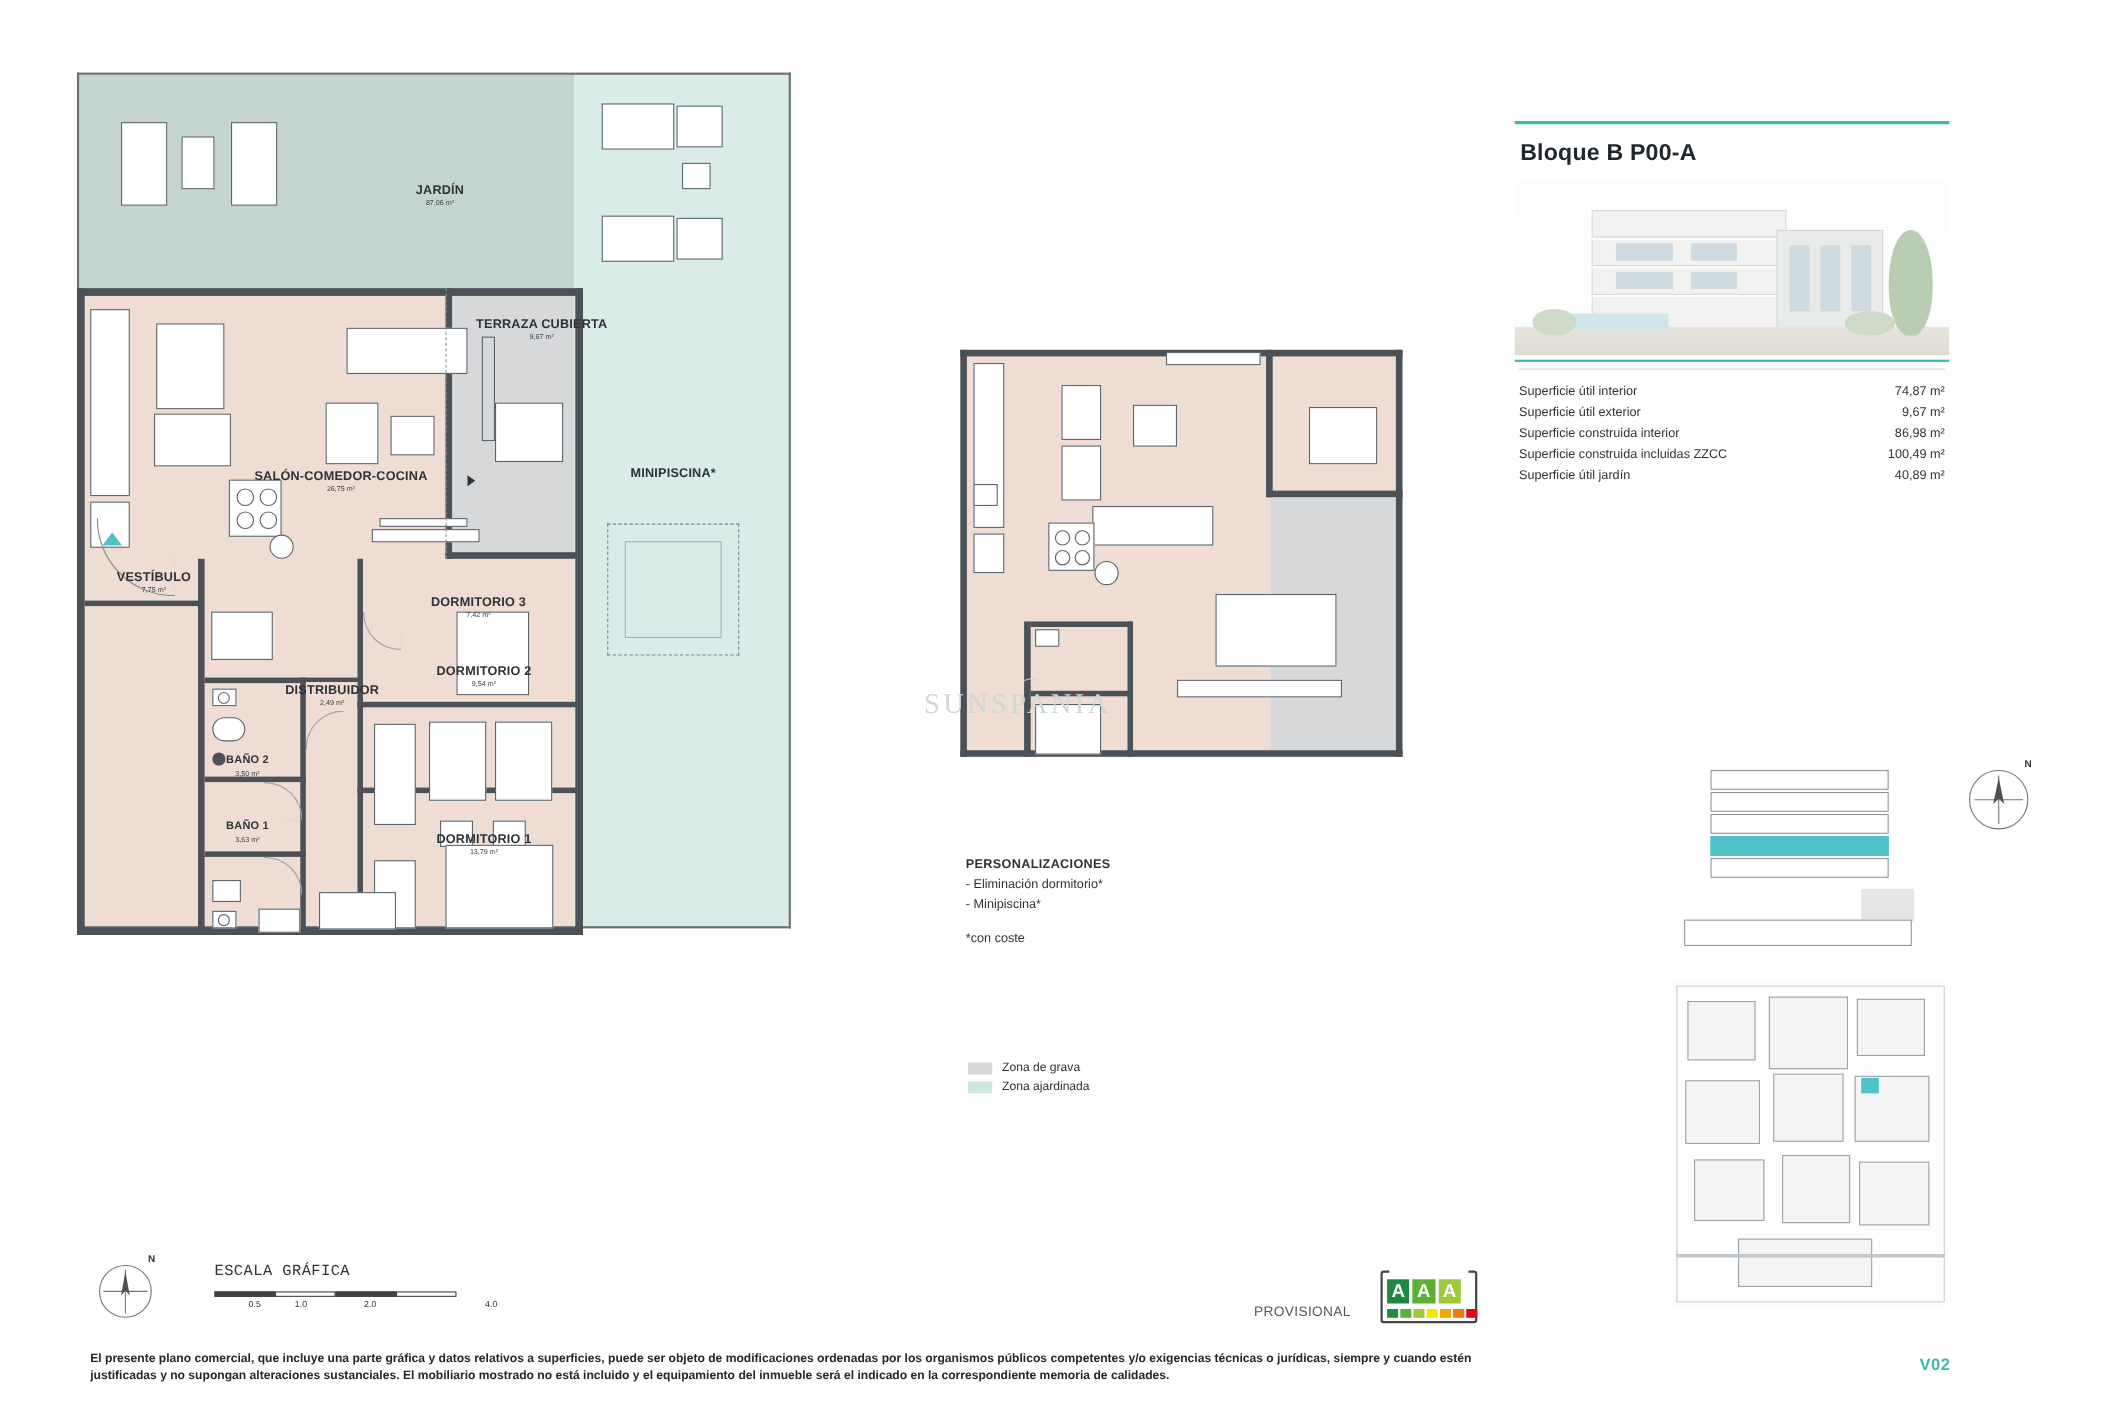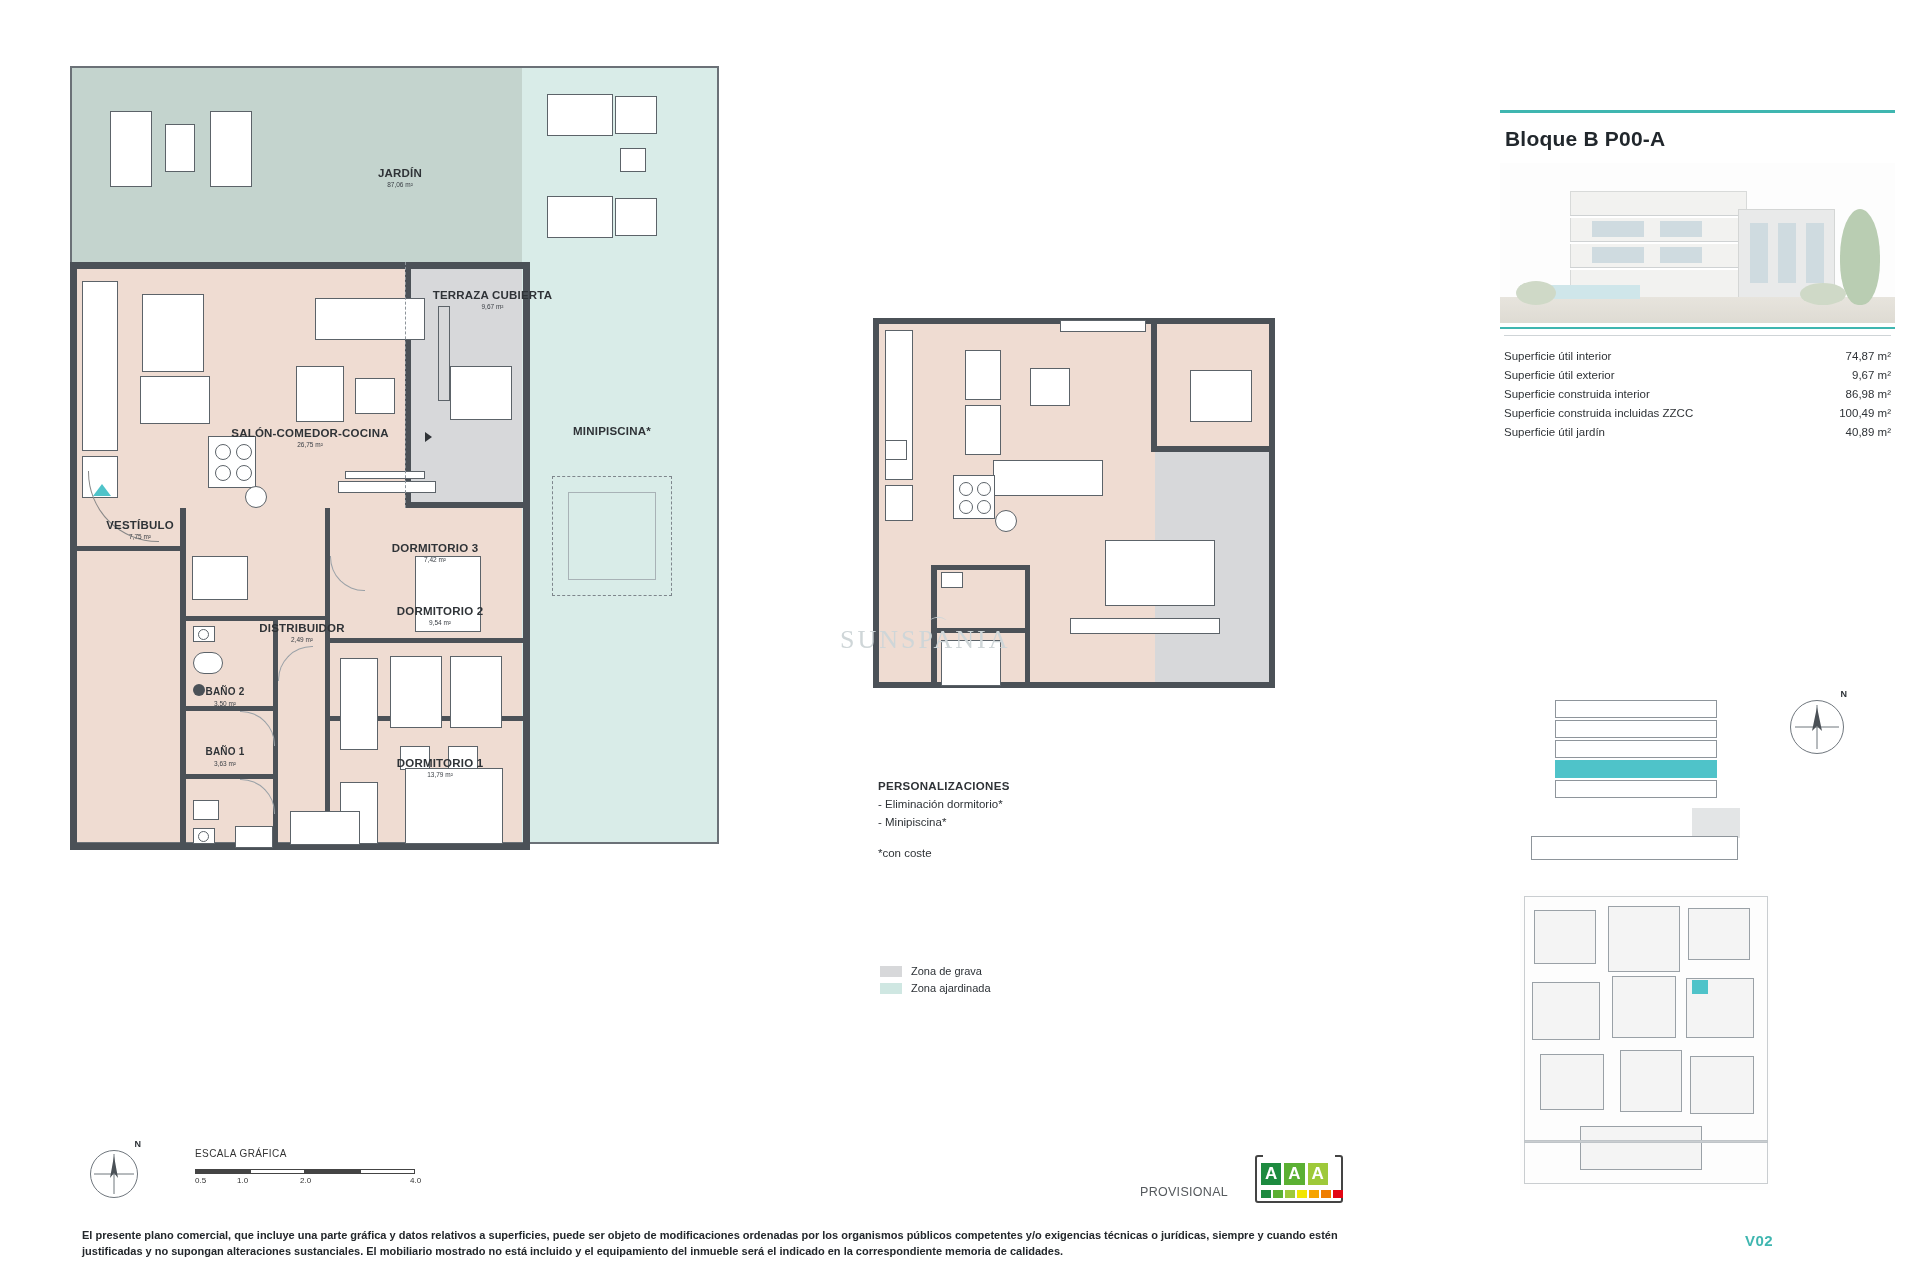--- a/index.html
+++ b/index.html
@@ -134,21 +134,21 @@
     position: absolute;
     left: 880px; top: 965px;
     font-size: 11px;
   }
   #legend .row { display: flex; align-items: center; margin-bottom: 5px; }
   #legend .sw { width: 22px; height: 11px; margin-right: 9px; }
 
   
   #info-panel {
     position: absolute;
-    left: 1500px; top: 110px;
+    left: 1377px; top: 110px;
     width: 395px;
   }
   .panel-rule {
     height: 3px; background: #3fb6b0; width: 100%;
   }
   .panel-rule.thin2 { height: 2px; }
   #block-title {
     font-size: 21px; font-weight: bold; color: #21272c;
     margin: 14px 0 12px 5px; letter-spacing: .2px;
   }
@@ -245,25 +245,25 @@
   }
   #site-plan .hl {
     position: absolute; background: #4fc3c9;
   }
   #site-plan .road {
     position: absolute; border: 1px solid #bfc4c8;
   }
 
   
   #scale-graphic { position: absolute; left: 195px; top: 1148px; width: 240px; }
-  #scale-graphic .title { font-size: 10px; letter-spacing: .4px; color:#333; }
+  #scale-graphic .title { font-size: 14px; letter-spacing: .4px; color:#333;font-family:Liberation Mono, monospace; }
   #scale-graphic .bar { margin-top: 10px; height: 5px; display: flex; width: 220px; }
   #scale-graphic .bar div { flex: 1; border: 1px solid #444; box-sizing: border-box; }
   #scale-graphic .bar div:nth-child(odd) { background: #444; }
-  #scale-graphic .ticks { position: relative; height: 12px; margin-top: 2px; }
+  #scale-graphic .ticks { position: relative; height: 12px; margin-top: 2px; margin-left: 31px; }
   #scale-graphic .ticks span { position: absolute; font-size: 8px; color:#333; }
 
   #compass-bottom { position: absolute; left: 90px; top: 1150px; width: 46px; height: 46px; }
 
   #provisional {
     position: absolute; left: 1140px; top: 1185px;
     font-size: 12.5px; font-weight: normal; color: #55595d; letter-spacing: .3px;
   }
   #energy-badge {
     position: absolute; left: 1255px; top: 1155px;

